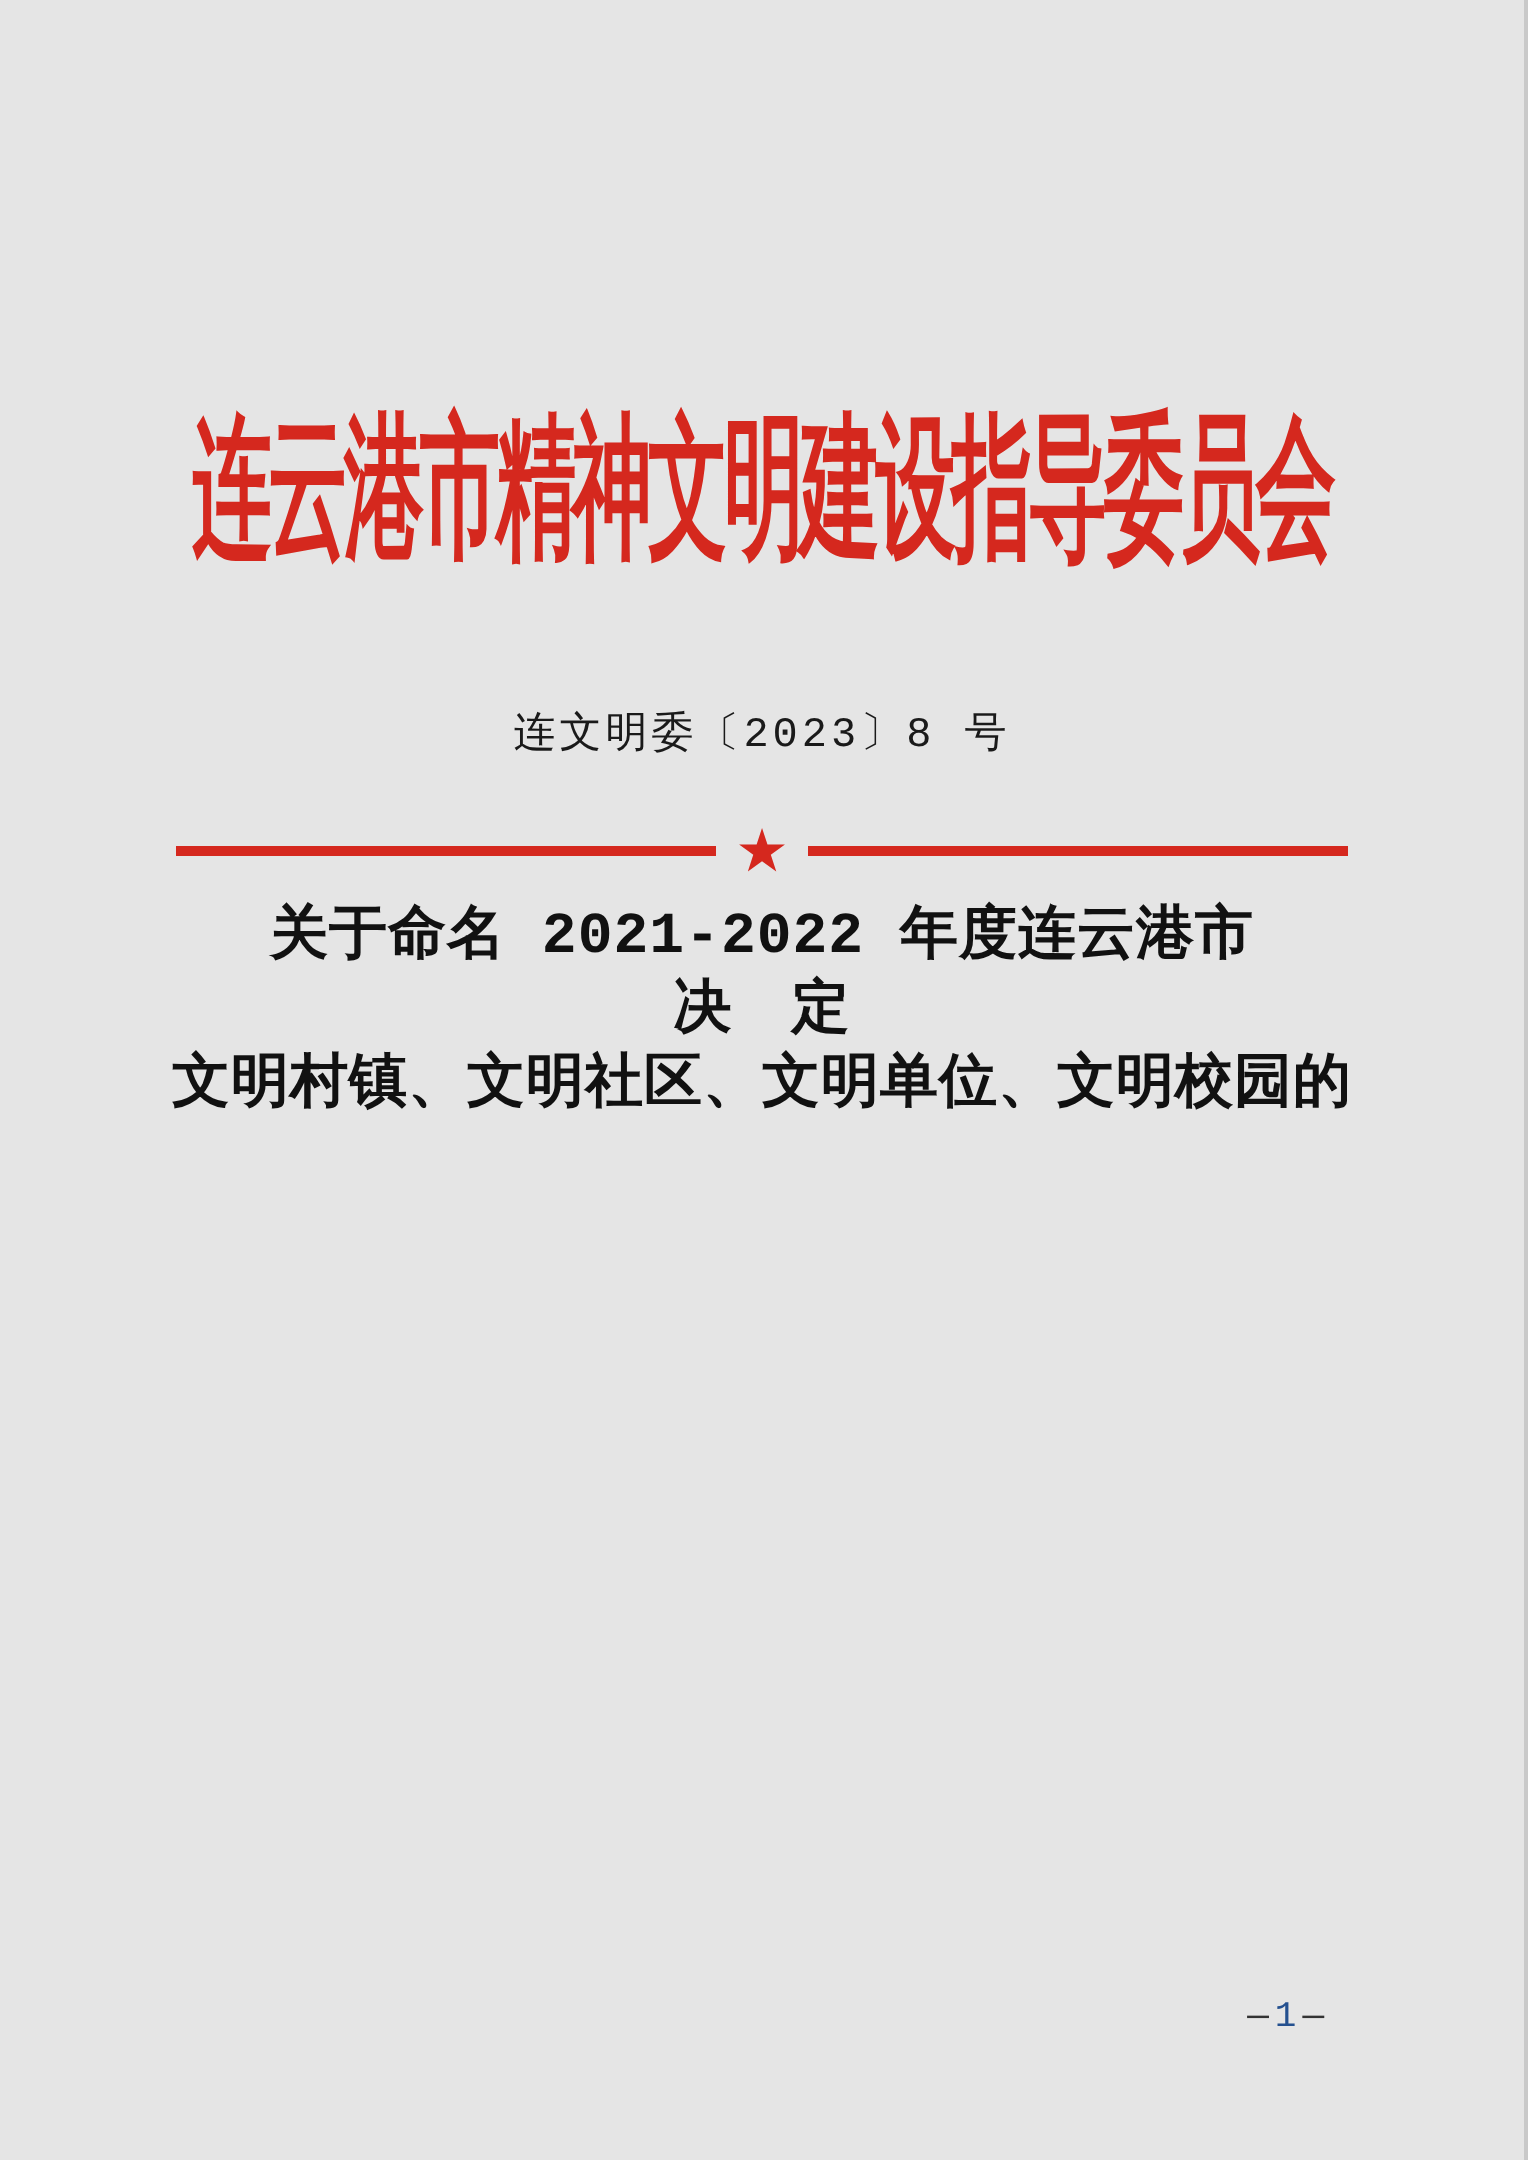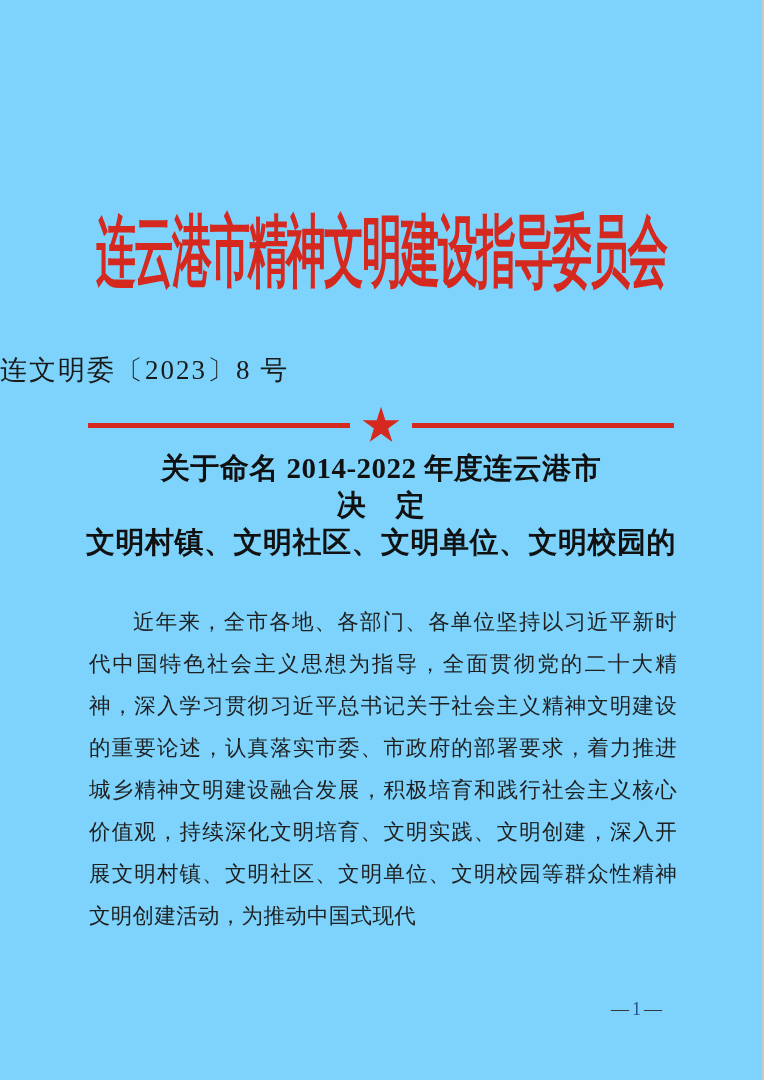--- a/index.html
+++ b/index.html
@@ -4,23 +4,23 @@
 <style>
   html, body {
     margin: 0;
     padding: 0;
     background: #ffffff;
   }
   .page {
     position: relative;
     width: 764px;
     height: 1080px;
-    background: #7dd3fc;
+    background: #e5e5e5;
     overflow: hidden;
-    font-family: Liberation Serif, serif;
+    font-family: Liberation Mono, monospace;
     border-right: 2px solid #c9c9c9;
     box-sizing: border-box;
   }
   
   .org-name {
     position: absolute;
     top: 233px;
     left: 0;
     right: 0;
     text-align: center;
@@ -32,22 +32,22 @@
     white-space: nowrap;
     transform: scaleY(1.95);
     transform-origin: center center;
   }
   
   .doc-number {
     position: absolute;
     top: 352px;
     left: 0;
     right: 0;
-    text-align: left;
-    font-size: 27px;
+    text-align: center;
+    font-size: 21px;
     letter-spacing: 2px;
     color: #1a1a1a;
   }
   
   .red-rule {
     position: absolute;
     top: 406px;
     left: 88px;
     right: 88px;
     height: 38px;
@@ -119,26 +119,25 @@
 
   <div class="doc-number">连文明委〔2023〕8 号</div>
 
   <div class="red-rule">
     <span class="rule-line"></span>
     <span class="star">★</span>
     <span class="rule-line"></span>
   </div>
 
   <h1 class="doc-title">
-    <span>关于命名 2014-2022 年度连云港市</span>
+    <span>关于命名 2021-2022 年度连云港市</span>
     <span>决　定</span>
     <span>文明村镇、文明社区、文明单位、文明校园的</span>
   </h1>
 
   <div class="body-text">
-    <p class="indent">近年来，全市各地、各部门、各单位坚持以习近平新时代中国特色社会主义思想为指导，全面贯彻党的二十大精神，深入学习贯彻习近平总书记关于社会主义精神文明建设的重要论述，认真落实市委、市政府的部署要求，着力推进城乡精神文明建设融合发展，积极培育和践行社会主义核心价值观，持续深化文明培育、文明实践、文明创建，深入开展文明村镇、文明社区、文明单位、文明校园等群众性精神文明创建活动，为推动中国式现代</p>
   </div>
 
   <div class="page-number">
     <span>—</span><span class="num">1</span><span>—</span>
   </div>
 
 </div>
 
 </body></html>

